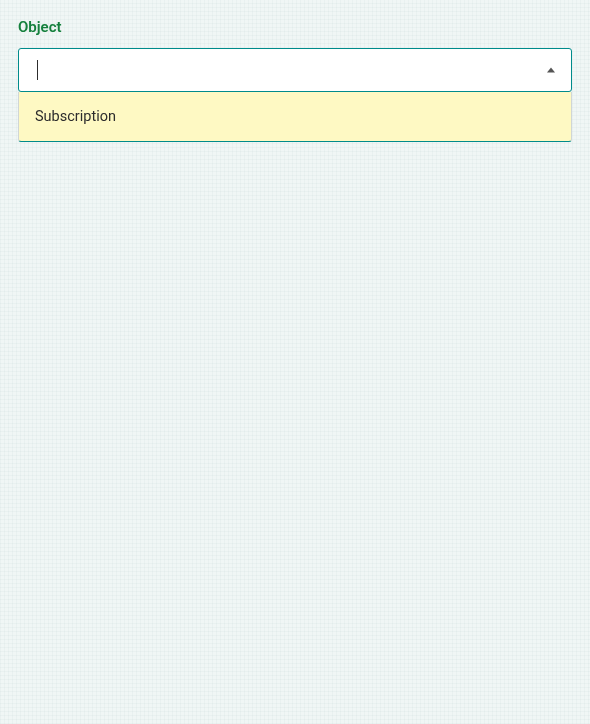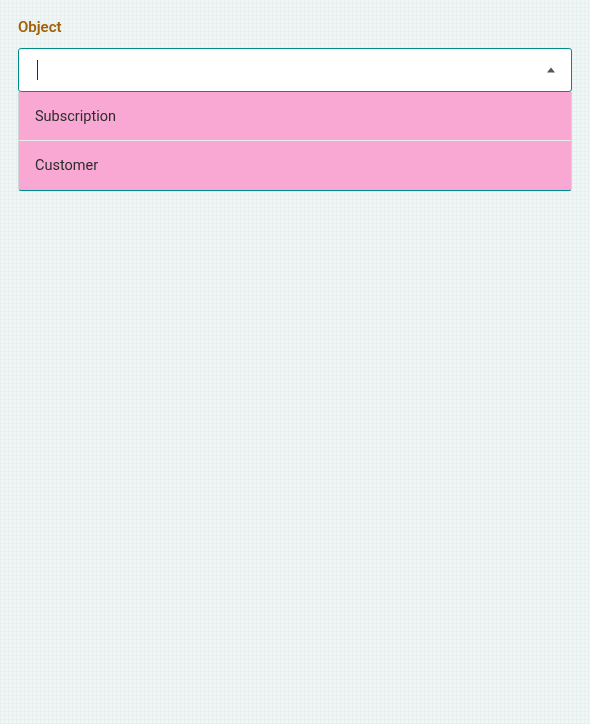--- a/index.html
+++ b/index.html
@@ -14,21 +14,21 @@
       background-color: #f0f6f5;
       background-image: 
         repeating-linear-gradient(0deg, rgba(120,160,160,0.06) 0px, rgba(120,160,160,0.06) 1px, transparent 1px, transparent 4px),
         repeating-linear-gradient(90deg, rgba(120,160,160,0.06) 0px, rgba(120,160,160,0.06) 1px, transparent 1px, transparent 4px);
       padding: 18px 18px 0 18px;
       position: relative;
     }
     .field-label {
       font-size: 15px;
       font-weight: 600;
-      color: #a16207;
+      color: #15803d;
       margin-bottom: 12px;
       display: block;
     }
     .select-container {
       position: relative;
     }
     .select-input {
       width: 100%;
       height: 44px;
       border: 1.5px solid #008b8b;
@@ -55,21 +55,21 @@
       border-left: 4px solid transparent;
       border-right: 4px solid transparent;
       border-bottom: 5px solid #555;
     }
     .dropdown-list {
       width: 100%;
       border: 1px solid #d0d6d6;
       border-top: none;
       border-bottom: 1.5px solid #008b8b;
       border-radius: 0 0 3px 3px;
-      background: #f9a8d4;
+      background: #fef9c3;
       overflow: hidden;
     }
     .dropdown-item {
       height: 49px;
       padding: 0 16px;
       display: flex;
       align-items: center;
       font-size: 14.5px;
       color: #2d2d2d;
       cursor: pointer;
@@ -88,15 +88,14 @@
 <label class="field-label">Object</label>
 
 <div class="select-container">
   <div class="select-input">
     <div class="text-cursor"></div>
     <div class="chevron"></div>
   </div>
 
   <div class="dropdown-list">
     <div class="dropdown-item">Subscription</div>
-    <div class="dropdown-item">Customer</div>
   </div>
 </div>
 
 </body></html>

